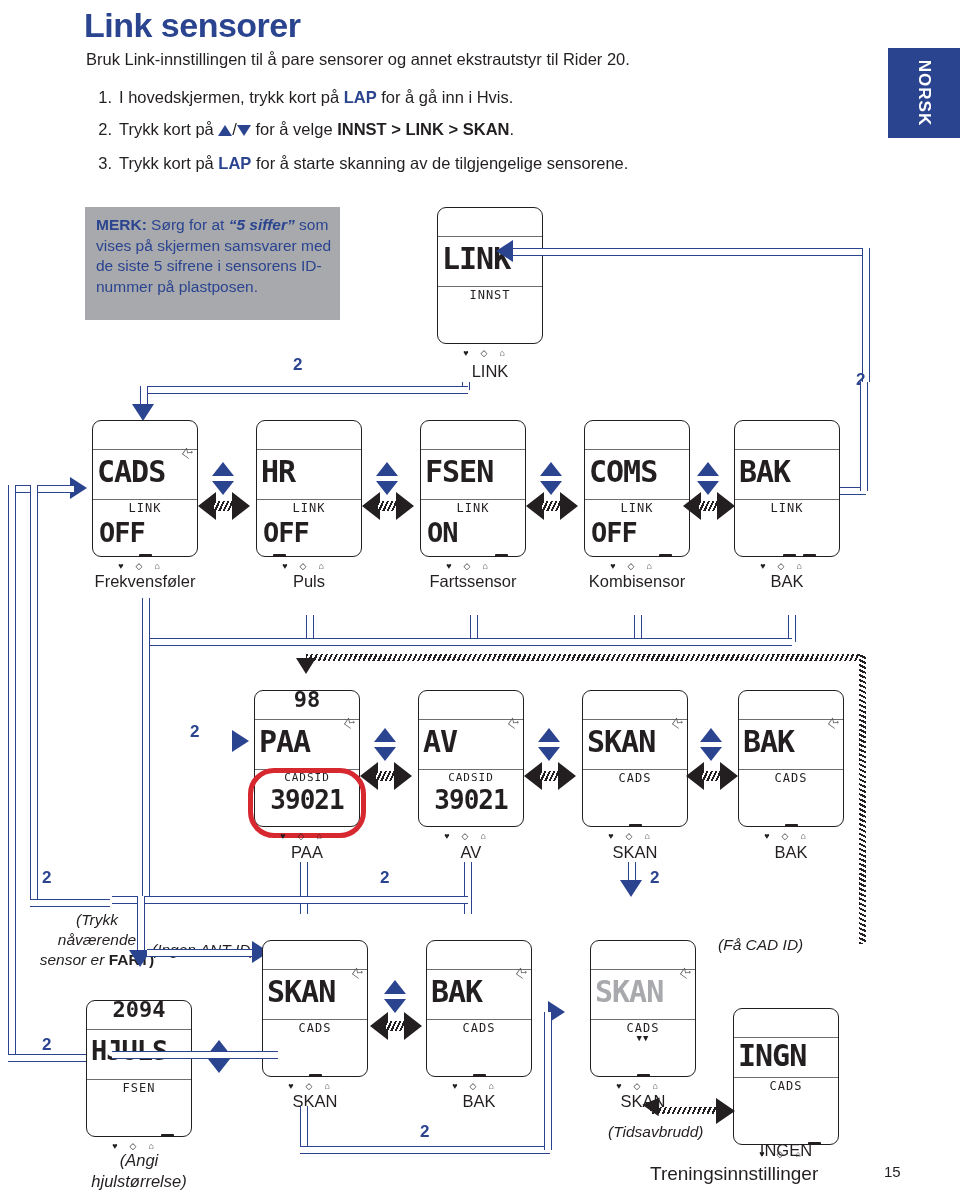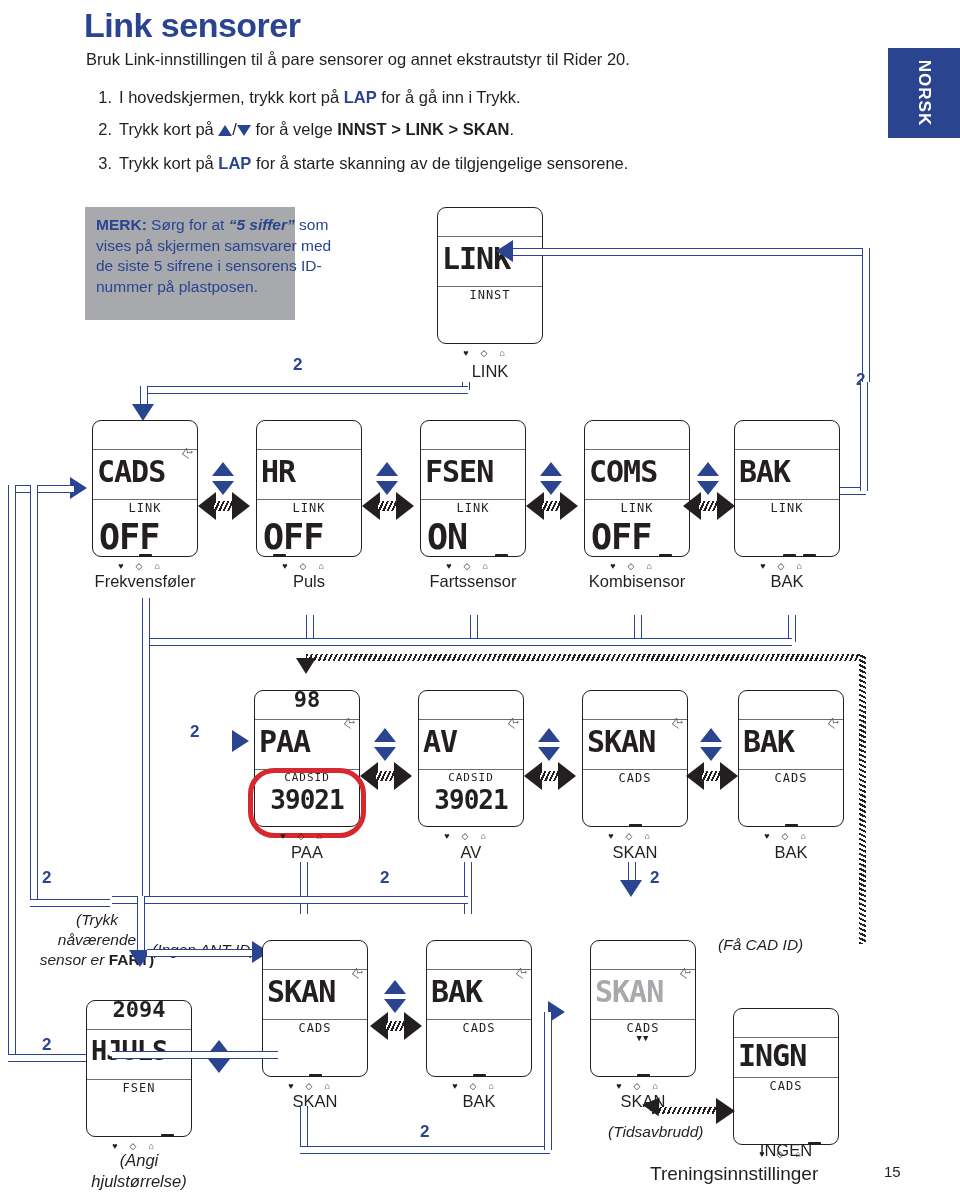--- a/index.html
+++ b/index.html
@@ -17,39 +17,39 @@
   .tri-up,.tri-dn{display:inline-block;width:0;height:0;vertical-align:-1px;}
   .tri-up{border-left:7px solid transparent;border-right:7px solid transparent;border-bottom:11px solid #2b4490;}
   .tri-dn{border-left:7px solid transparent;border-right:7px solid transparent;border-top:11px solid #2b4490;}
 
   
   #norsk-tab{position:absolute;left:888px;top:48px;width:72px;height:90px;background:#2b4490;}
   #norsk-tab span{position:absolute;left:50%;top:50%;transform:translate(-50%,-50%) rotate(90deg);
      color:#fff;font-size:17px;font-weight:bold;letter-spacing:1px;white-space:nowrap;}
 
   
-  #merk-box{position:absolute;left:85px;top:207px;width:210px;height:113px;background:#a7a9ac;}
+  #merk-box{position:absolute;left:85px;top:207px;width:255px;height:113px;background:#a7a9ac;}
   #merk-box .txt{position:absolute;left:11px;top:8px;width:236px;font-size:15.5px;
      line-height:20.5px;color:#2b4490;}
   #merk-box b{font-weight:bold;}
   #merk-box i{font-style:italic;font-weight:bold;}
 
   
   .dev{position:absolute;width:106px;height:137px;border:1.6px solid #231f20;border-radius:9px;
        background:#fff;box-sizing:border-box;}
   .dev .l1{position:absolute;left:0;right:0;height:1.2px;background:#6d6e71;}
   .dev .big{position:absolute;left:4px;right:4px;text-align:left;
        font-family:"DejaVu Sans Mono",monospace;font-weight:bold;font-size:30px;
        letter-spacing:-1px;color:#231f20;line-height:34px;}
   .dev .small{position:absolute;left:0;right:0;text-align:center;
        font-family:"DejaVu Sans Mono",monospace;font-size:12px;letter-spacing:1px;color:#231f20;}
   .dev .top-num{position:absolute;left:0;right:0;text-align:center;
        font-family:"DejaVu Sans Mono",monospace;font-weight:bold;font-size:22px;color:#231f20;}
   .dev .val{position:absolute;left:0;right:0;text-align:center;
-       font-family:"DejaVu Sans Mono",monospace;font-weight:bold;font-size:35px;
+       font-family:"DejaVu Sans Mono",monospace;font-weight:bold;font-size:27px;
        letter-spacing:-1px;color:#231f20;}
   .dev .corner{position:absolute;right:4px;top:26px;font-size:11px;color:#58595b;
        transform:rotate(-55deg);}
   .dev .tick{position:absolute;bottom:-1px;width:13px;height:3.5px;background:#231f20;border-radius:1px;}
   .dev-icons{position:absolute;width:106px;text-align:center;font-size:9px;color:#231f20;letter-spacing:12px;}
   .dev-cap{position:absolute;width:160px;text-align:center;font-size:16.5px;color:#231f20;}
 
   
   .hline{position:absolute;height:6px;border-top:1.6px solid #2b4490;border-bottom:1.6px solid #2b4490;background:#fff;}
   .vline{position:absolute;width:6px;border-left:1.6px solid #2b4490;border-right:1.6px solid #2b4490;background:#fff;}
@@ -94,21 +94,21 @@
   #footer-chapter{position:absolute;font-size:19px;color:#231f20;}
   #footer-page{position:absolute;font-size:15px;color:#231f20;}
 </style>
 </head>
 <body>
 
 <div id="page-title">Link sensorer</div>
 <div id="intro">Bruk Link-innstillingen til å pare sensorer og annet ekstrautstyr til Rider 20.</div>
 
 <div class="step" style="left:86px;top:88px;">
-  <span class="num">1.</span><span>I hovedskjermen, trykk kort på </span><span class="hl">LAP</span><span> for å gå inn i Trykk.</span>
+  <span class="num">1.</span><span>I hovedskjermen, trykk kort på </span><span class="hl">LAP</span><span> for å gå inn i Hvis.</span>
 </div>
 
 <div class="step" style="left:86px;top:120px;">
   <span class="num">2.</span><span>Trykk kort på </span><span class="tri-up"></span><span>/</span><span class="tri-dn"></span><span> for å velge </span><span class="bk">INNST &gt; LINK &gt; SKAN</span><span>.</span>
 </div>
 
 <div class="step" style="left:86px;top:154px;">
   <span class="num">3.</span><span>Trykk kort på </span><span class="hl">LAP</span><span> for å starte skanning av de tilgjengelige sensorene.</span>
 </div>
 

